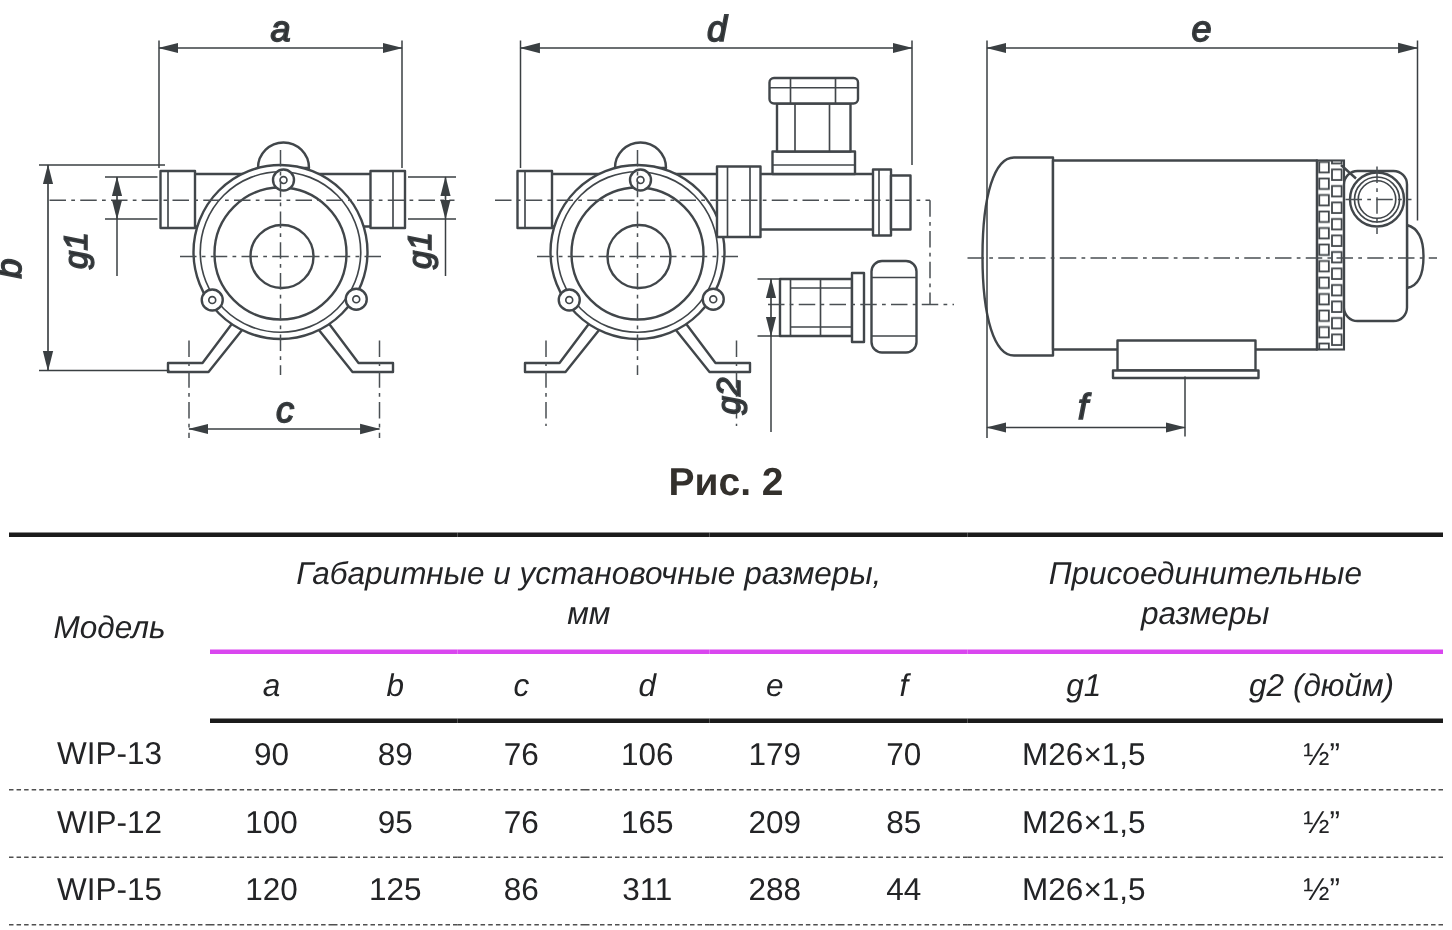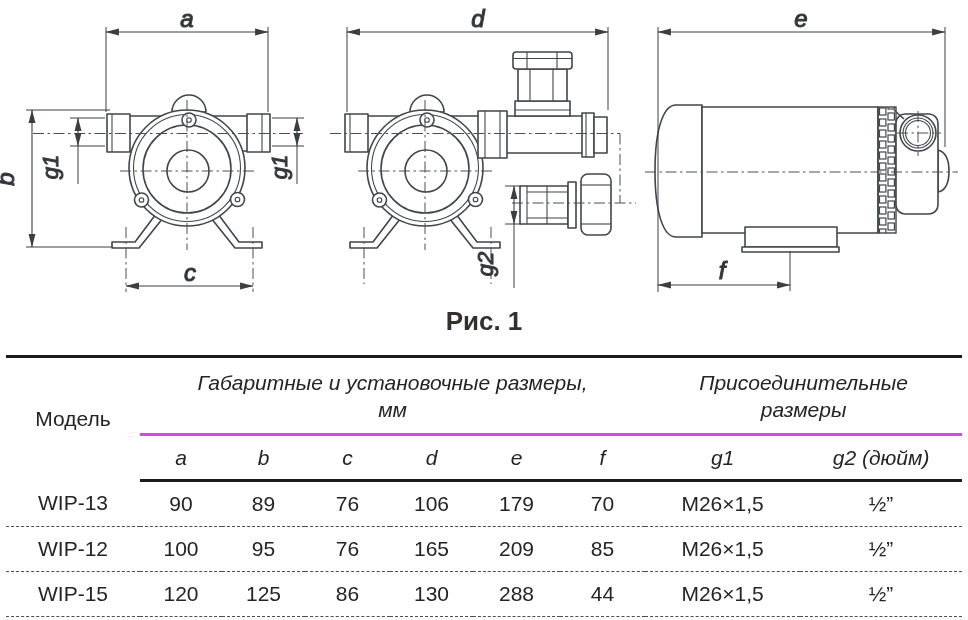--- a/index.html
+++ b/index.html
@@ -17,21 +17,21 @@
   .dimtxt{font-family:"Liberation Sans","DejaVu Sans",sans-serif;font-style:italic;
           font-size:24px;fill:#2c2e30;text-anchor:middle;}
   .dimtxt.sm{font-size:22px;}
   
   .caption{position:absolute;top:306px;left:0;width:968px;text-align:center;
            font-size:26px;font-weight:bold;color:#33302c;}
   
   table.spec{position:absolute;top:355px;left:6px;width:956px;border-collapse:collapse;
              table-layout:fixed;border-top:3px solid #1b1b1b;font-size:21px;color:#232426;}
   table.spec td{padding:0;text-align:center;vertical-align:middle;}
-  td.model-h{text-align:left;padding-left:12px;}
+  td.model-h{text-align:left;padding-left:12px;font-style:italic;}
   td.group{font-style:italic;border-bottom:3px solid #d946ef;line-height:27px;}
   tr.subhead td{font-style:italic;border-bottom:3px solid #1b1b1b;height:43px;}
   tr.grouprow{height:78px;}
   tr.datarow td{border-bottom:1.5px dashed #4f4f4f;height:44px;}
   td.model-c{text-align:left;padding-left:12px;}
 </style>
 </head>
 <body>
 
 <div class="stage">
@@ -192,21 +192,21 @@
       <line class="ext" x1="945" y1="27" x2="945" y2="147"></line>
       <text class="dimtxt" x="801" y="27">e</text>
     </g>
     <g class="dim">
       <line x1="658" y1="285" x2="790" y2="285" marker-start="url(#ar)" marker-end="url(#ar)"></line>
       <line class="ext" x1="790" y1="251" x2="790" y2="291"></line>
       <text class="dimtxt" x="722" y="279">f</text>
     </g>
   </svg>
 
-  <div class="caption">Рис. 1</div>
+  <div class="caption">Рис. 2</div>
 
   <table class="spec">
     <colgroup>
       <col style="width:134px">
         <col style="width:82px">
         <col style="width:83px">
       <col style="width:85px">
         <col style="width:83px">
         <col style="width:87px">
       <col style="width:85px">
@@ -255,21 +255,21 @@
       <td>209</td>
       <td>85</td>
       <td>М26×1,5</td>
       <td>½”</td>
     </tr>
     <tr class="datarow">
       <td class="model-c">WIP-15</td>
       <td>120</td>
       <td>125</td>
       <td>86</td>
-      <td>130</td>
+      <td>311</td>
       <td>288</td>
       <td>44</td>
       <td>М26×1,5</td>
       <td>½”</td>
     </tr>
   </tbody>
     </table>
 </div>
 
 </body></html>

